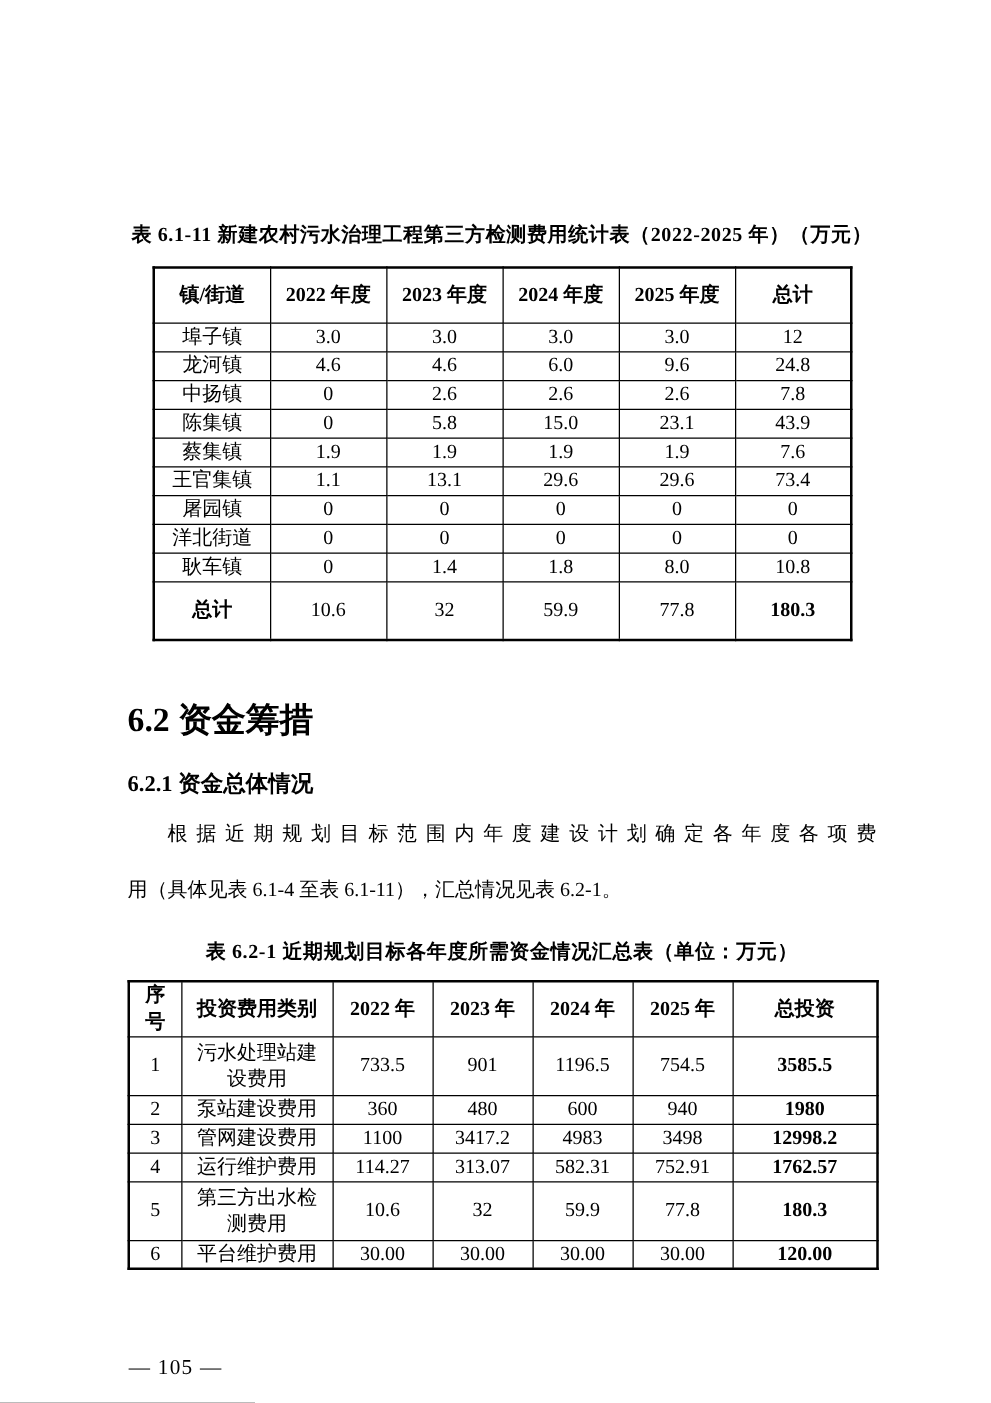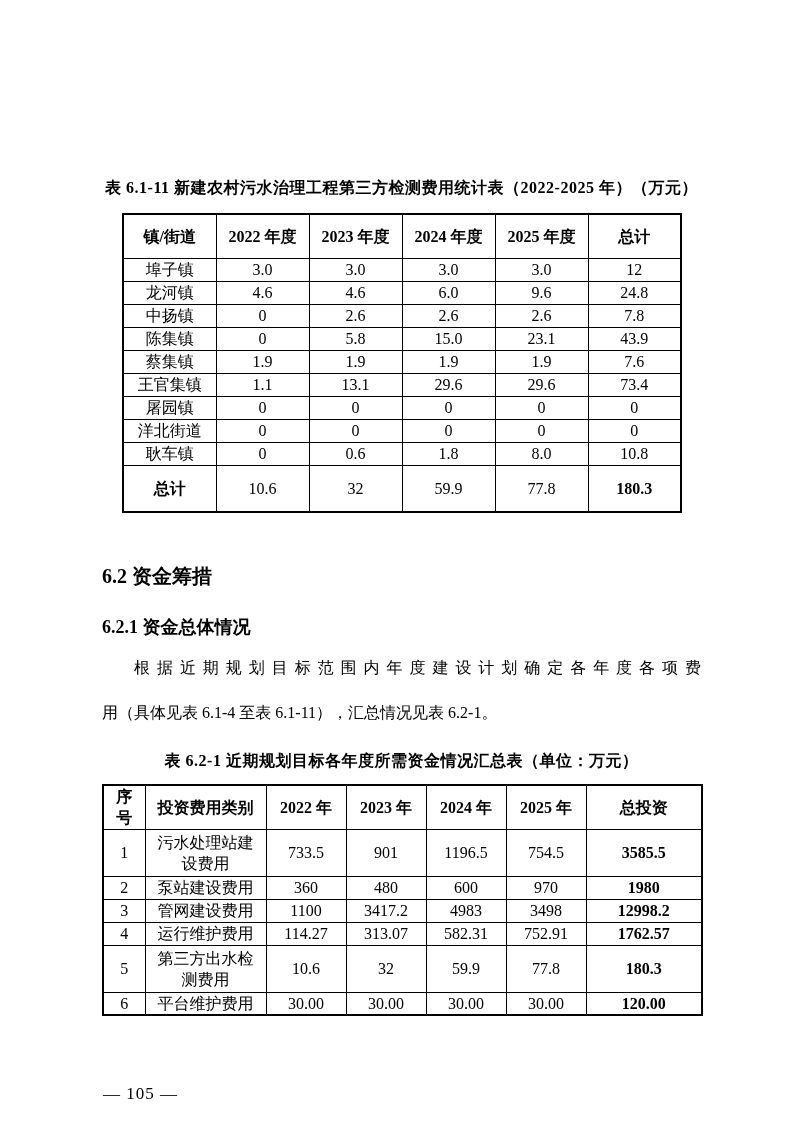--- a/index.html
+++ b/index.html
@@ -27,21 +27,21 @@
   th { font-weight:bold; }
   td.b { font-weight:bold; }
 
   
   #t1 { width:558px; margin-left:20px; }
   #t1 thead tr { height:44px; }
   #t1 tbody tr { height:23px; }
   #t1 tfoot tr { height:47px; }
 
   
-  .h2 { font-weight:bold; font-size:20px; margin:50px 0 0 0; line-height:26px; }
+  .h2 { font-weight:bold; font-size:27px; margin:50px 0 0 0; line-height:26px; }
   .h3 { font-weight:bold; font-size:18px; margin:27px 0 0 0; line-height:22px; }
 
   .para { margin:7px 0 0 0; font-size:16px; line-height:45px; }
   .para .l1 { text-indent:2em; text-align:justify; text-align-last:justify; }
   .para .l2 { text-align:left; }
 
   
   .tbl-caption2 { margin-top:16px; margin-bottom:12px; }
   #t2 { width:599px; }
   #t2 thead tr { height:44px; }
@@ -141,21 +141,21 @@
             <td>洋北街道</td>
             <td>0</td>
             <td>0</td>
             <td>0</td>
             <td>0</td>
             <td>0</td>
           </tr>
           <tr>
             <td>耿车镇</td>
             <td>0</td>
-            <td>0.6</td>
+            <td>1.4</td>
             <td>1.8</td>
             <td>8.0</td>
             <td>10.8</td>
           </tr>
         </tbody>
       <tfoot>
         <tr>
           <td class="b">总计</td>
           <td>10.6</td>
           <td>32</td>
@@ -206,21 +206,21 @@
             <td>1196.5</td>
             <td>754.5</td>
             <td class="b">3585.5</td>
           </tr>
           <tr>
             <td>2</td>
             <td>泵站建设费用</td>
             <td>360</td>
             <td>480</td>
             <td>600</td>
-            <td>970</td>
+            <td>940</td>
             <td class="b">1980</td>
           </tr>
           <tr>
             <td>3</td>
             <td>管网建设费用</td>
             <td>1100</td>
             <td>3417.2</td>
             <td>4983</td>
             <td>3498</td>
             <td class="b">12998.2</td>

